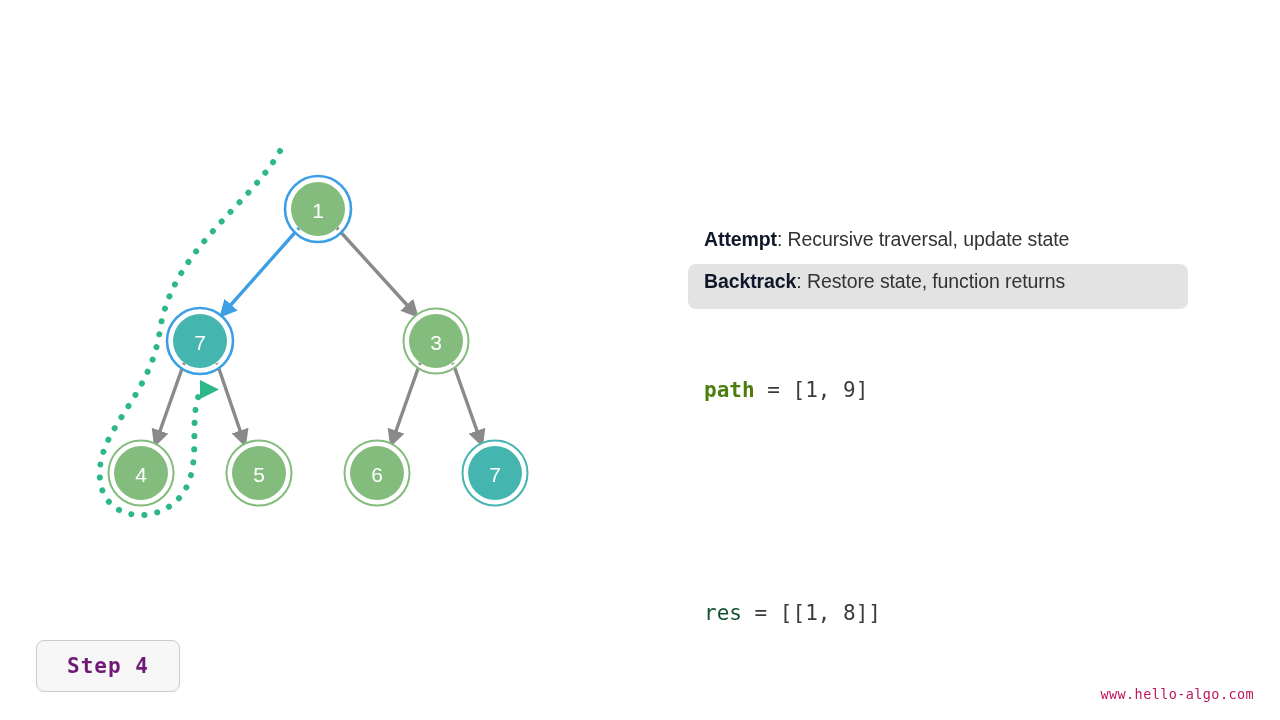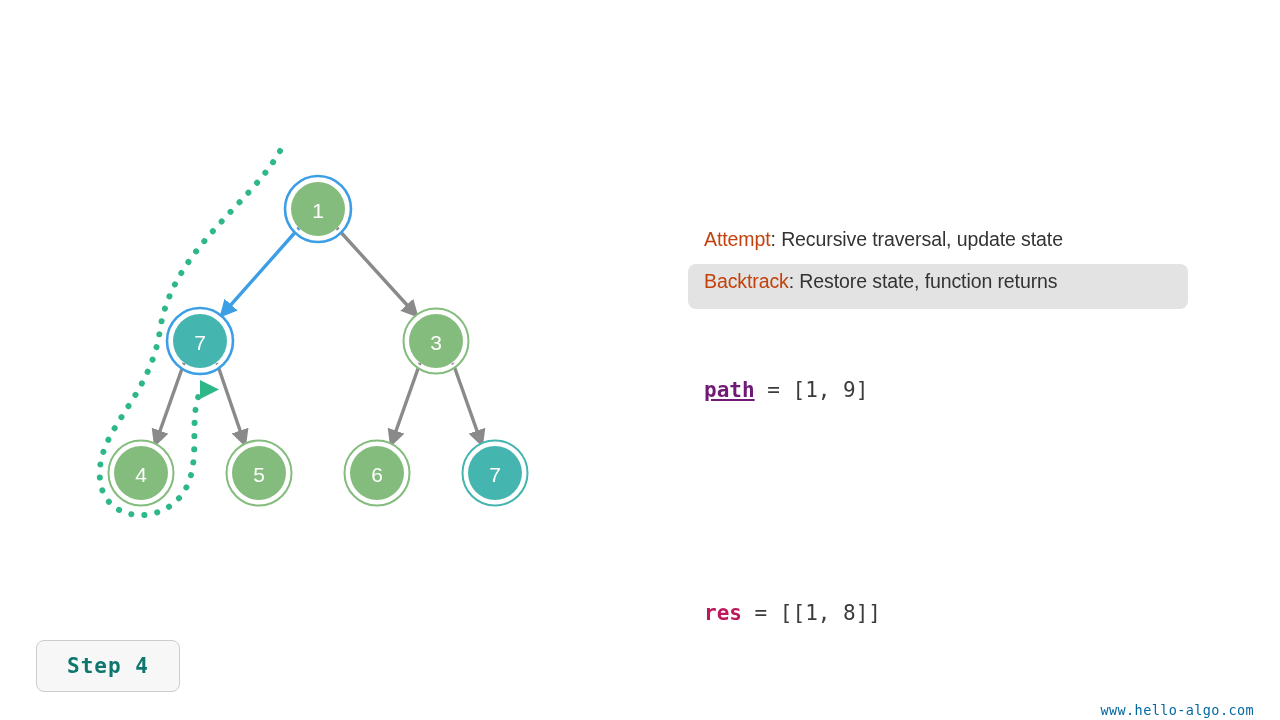--- a/index.html
+++ b/index.html
@@ -35,72 +35,72 @@
     font-size: 19.5px;
     color: #333333;
     line-height: 1.5;
     padding: 3px 16px 4px 16px;
     margin: 0 0 2px 0;
     white-space: nowrap;
     border-radius: 8px;
     letter-spacing: -0.1px;
   }
   .desc-line .lead {
-    font-weight: normal;
-    color: #c2410c;
+    font-weight: bold;
+    color: #0f172a;
   }
   .desc-line.highlight {
     background: #e3e3e3;
     padding-bottom: 12px;
     margin-top: 6px;
   }
 
   .code-block {
     margin-top: 16px;
     font-family: "DejaVu Sans Mono", monospace;
     font-size: 21px;
     color: #3b3b3b;
     line-height: 1.25;
     white-space: pre;
     padding-left: 16px;
   }
   .code-row { height: 40px; }
   .code-spacer { height: 78px; }
-  .var-path { color: #701a75; font-weight: bold; text-decoration: underline; }
-  .var-res  { color: #be185d; font-weight: bold; }
+  .var-path { color: #4d7c0f; font-weight: bold; }
+  .var-res  { color: #14532d; font-weight: normal; }
 
   
   #step-badge {
     position: absolute;
     left: 36px;
     top: 640px;
     width: 144px;
     height: 52px;
     box-sizing: border-box;
     border: 1px solid #cccccc;
     border-radius: 8px;
     background: #f7f7f7;
     display: flex;
     align-items: center;
     justify-content: center;
     font-family: "DejaVu Sans Mono", monospace;
     font-size: 21px;
     font-weight: bold;
-    color: #0f766e;
+    color: #701a75;
     letter-spacing: 1px;
   }
 
   
   #watermark {
     position: absolute;
     right: 26px;
-    bottom: 2px;
+    bottom: 18px;
     font-family: "DejaVu Sans Mono", monospace;
     font-size: 13.5px;
-    color: #0369a1;
+    color: #be185d;
     letter-spacing: 0.4px;
   }
 
   
   .node-label {
     font-family: "Liberation Sans", sans-serif;
     font-size: 21px;
     fill: #ffffff;
     text-anchor: middle;
     dominant-baseline: central;

